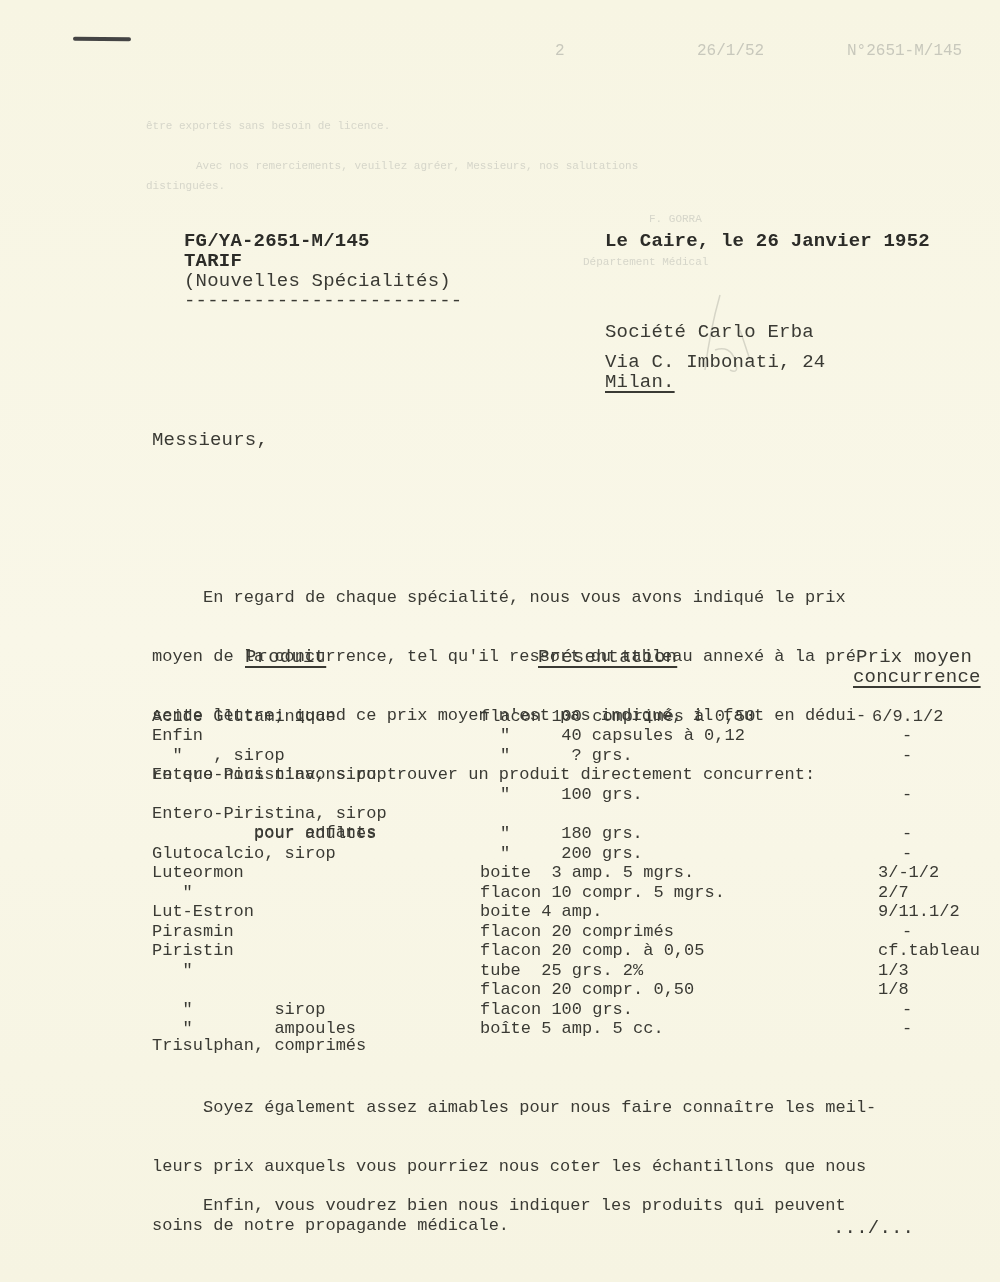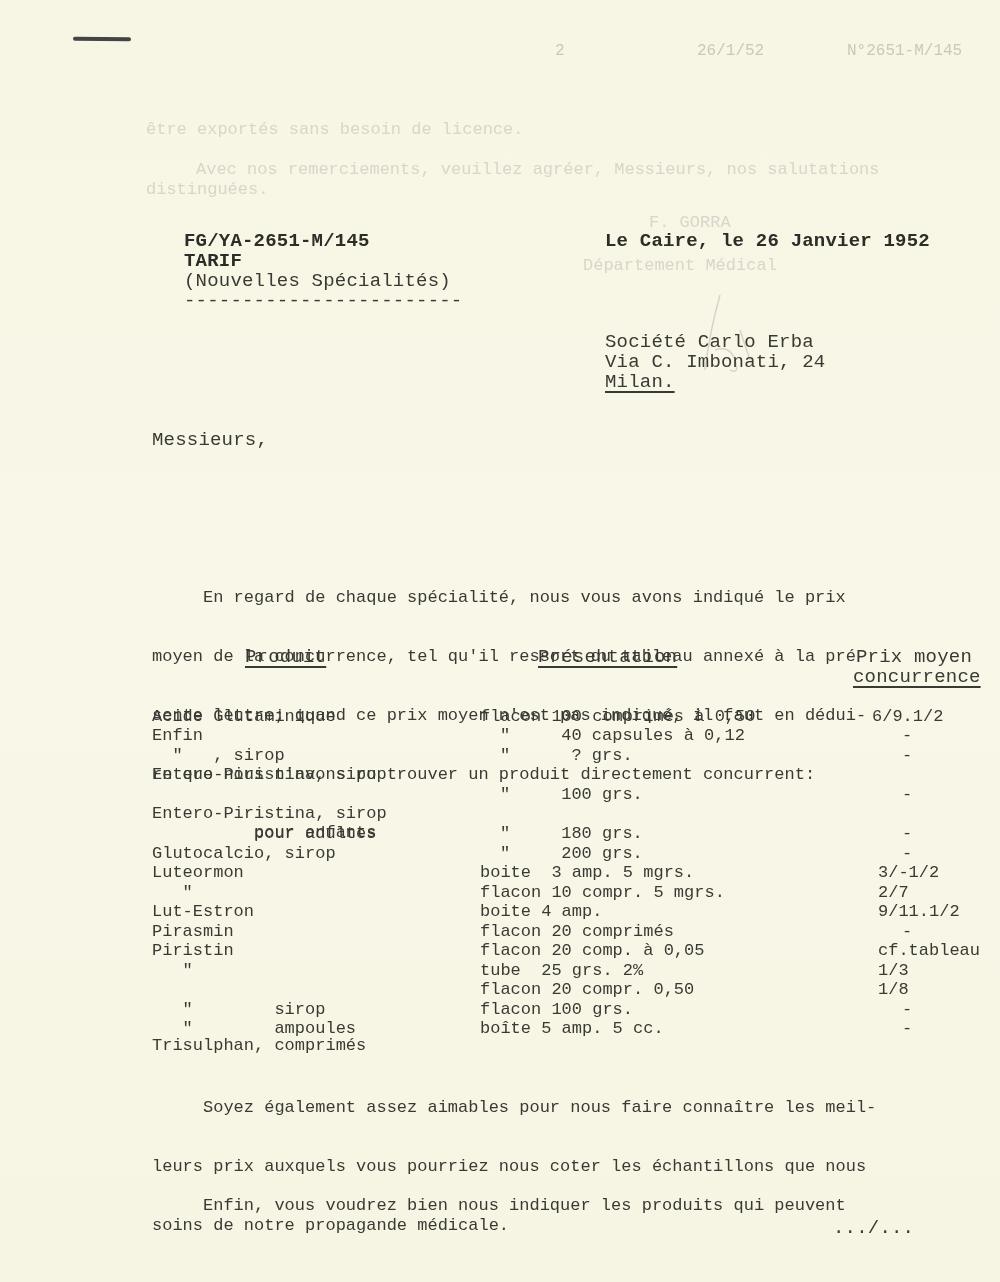--- a/index.html
+++ b/index.html
@@ -6,21 +6,21 @@
   body {
     width: 1000px; height: 1282px; position: relative; overflow: hidden;
     background: #f8f6e6;
     font-family: "Liberation Mono", "DejaVu Sans Mono", monospace;
     color: #3a3a34;
   }
   .page { position: absolute; inset: 0; background: linear-gradient(180deg, #f7f5e3 0%, #f9f7e8 50%, #f6f4e2 100%); }
   .abs { position: absolute; white-space: pre; }
   .t { font-size: 19px; line-height: 19.5px; letter-spacing: 0.2px; }
   .ghost { color: #c8c8bc; font-size: 16px; }
-  .ghost2 { color: #d6d6ca; font-size: 17px; text-align: center; }
+  .ghost2 { color: #d6d6ca; font-size: 11px; text-align: center; }
   .dash-mark { position: absolute; left: 73px; top: 37px; width: 58px; height: 4px; background: #444; border-radius: 2px; transform: rotate(0.5deg); }
   .u { text-decoration: underline; text-decoration-thickness: 2px; text-underline-offset: 4px; }
   .bold { font-weight: bold; color: #2c2c28; }
   .para { position: absolute; left: 152px; width: 830px; font-size: 17px; line-height: 19.6px; white-space: pre; }
   .row { position: absolute; font-size: 17px; line-height: 19.5px; white-space: pre; }
   .sig { position: absolute; left: 690px; top: 290px; width: 70px; height: 90px; opacity: 0.35; }
 </style>
 </head>
 <body>
 
@@ -40,21 +40,21 @@
   <svg class="sig" viewBox="0 0 70 90">
     <path d="M30 5 Q20 40 15 80 M25 60 Q40 55 45 70 Q50 85 40 80 M50 40 Q55 55 60 70" stroke="#9a9a90" stroke-width="1.5" fill="none"></path>
   </svg>
 
   <div class="abs t bold" style="left:184px; top:232px;">FG/YA-2651-M/145</div>
   <div class="abs t bold" style="left:184px; top:252px;">TARIF</div>
   <div class="abs t" style="left:184px; top:272px;">(Nouvelles Spécialités)</div>
   <div class="abs t" style="left:184px; top:292px;">------------------------</div>
   <div class="abs t bold" style="left:605px; top:232px;">Le Caire, le 26 Janvier 1952</div>
 
-  <div class="abs t" style="left:605px; top:333px;">Société Carlo Erba</div>
+  <div class="abs t" style="left:605px; top:323px;">Société Carlo Erba</div>
   <div class="abs t" style="left:605px; top:353px;">Via C. Imbonati, 24</div>
   <div class="abs t u" style="left:605px; top:373px;">Milan.</div>
 
   <div class="abs t" style="left:152px; top:431px;">Messieurs,</div>
 
 
   <div class="para" style="top:549px;">
     <div>     En regard de chaque spécialité, nous vous avons indiqué le prix</div>
     <div>moyen de la concurrence, tel qu'il ressort du tableau annexé à la pré-</div>
     <div>sente lettre; quand ce prix moyen n'est pas indiqué, il faut en dédui-</div>

